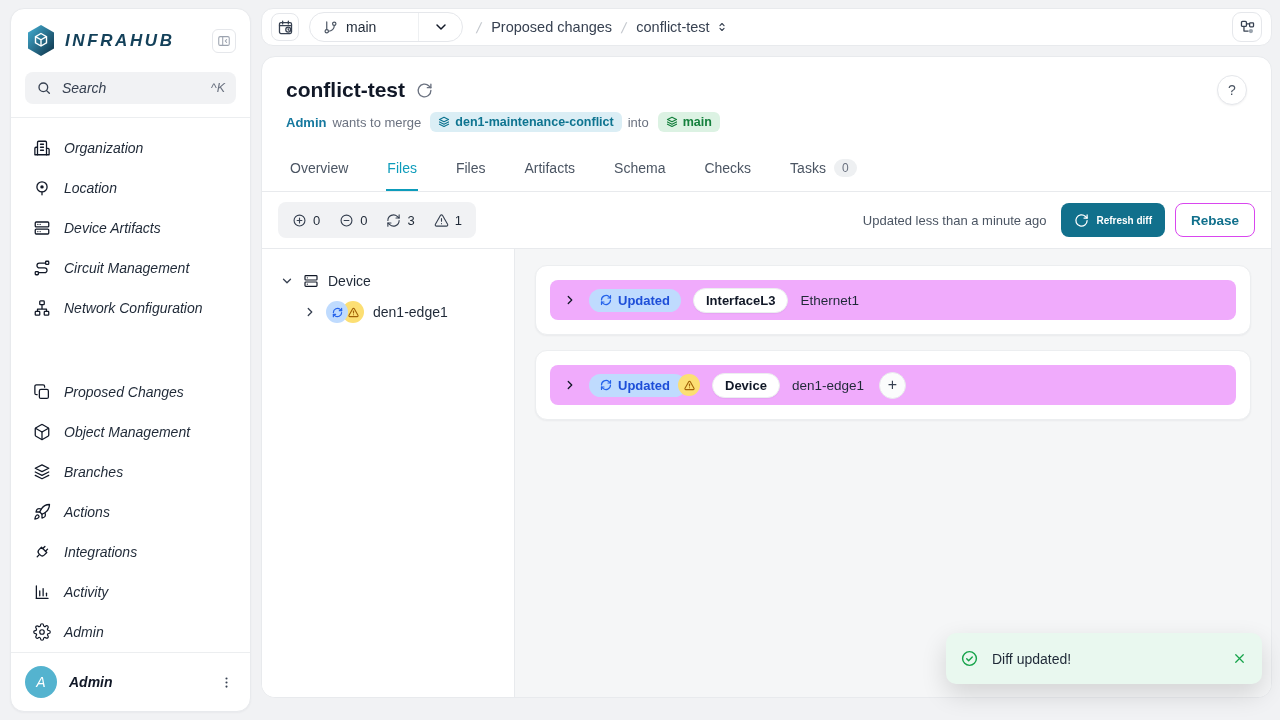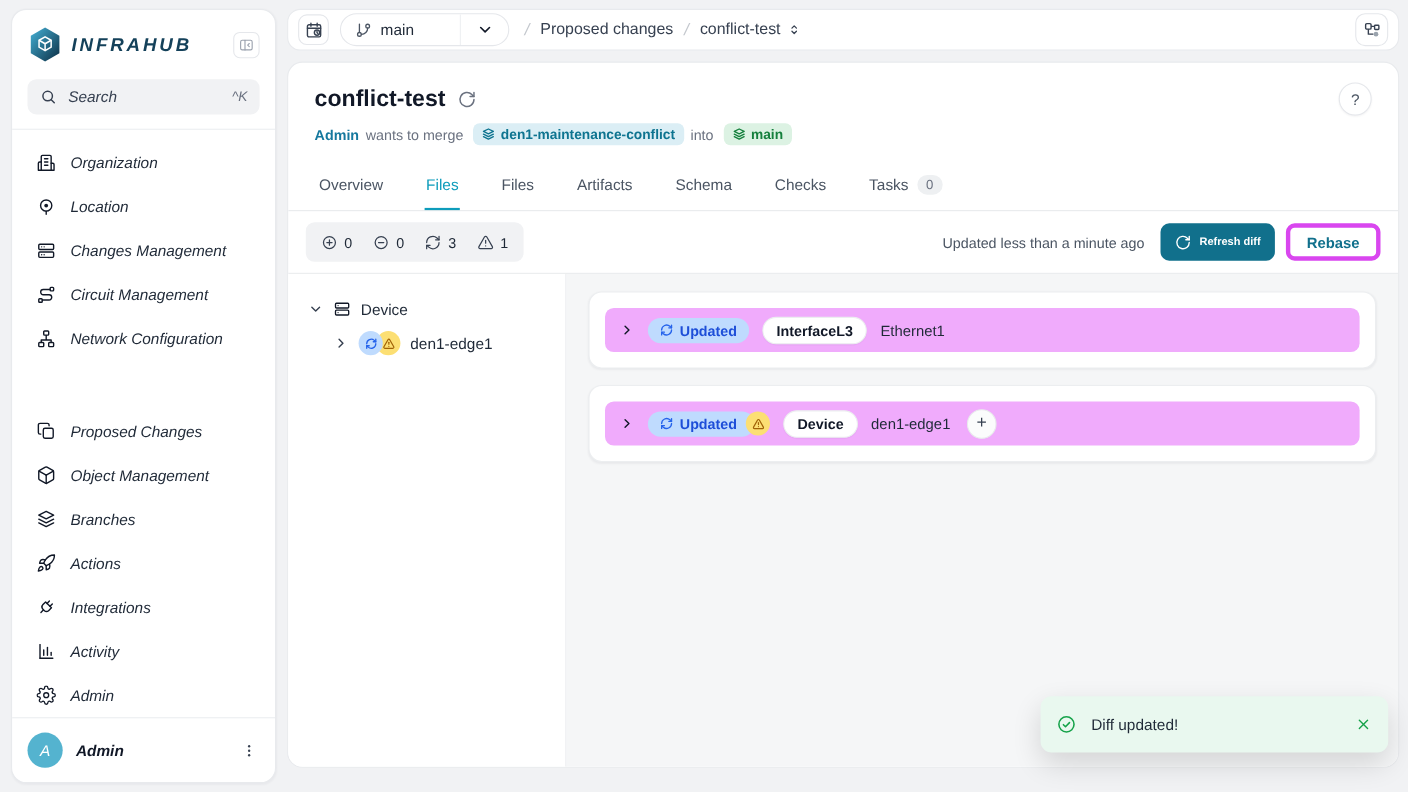--- a/index.html
+++ b/index.html
@@ -97,21 +97,21 @@
   .toolbar { display:flex; align-items:center; gap:10px; padding:10px 16px; border-bottom:1px solid #e8eaed; }
   .stats-pill { background:#f1f2f4; border-radius:8px; height:36px; padding:0 14px;
     display:flex; align-items:center; gap:19px; }
   .stat { display:flex; align-items:center; gap:6px; font-size:13px; color:#1f2937; cursor:default; }
   .stat .st-ic { color:#374151; }
   .toolbar-right { margin-left:auto; display:flex; align-items:center; gap:10px; }
   .updated-text { font-size:13px; color:#4b5563; margin-right:5px; }
   .btn-primary { height:34px; background:#11708c; color:#fff; border:none; border-radius:8px;
     padding:0 13px; font-size:10px; font-weight:700; display:flex; align-items:center; gap:7px;
     cursor:pointer; font-family:inherit; }
-  .btn-outline { height:34px; background:#fff; color:#11708c; border:4px solid #d946ef;
+  .btn-outline { height:34px; background:#fff; color:#11708c; border:1px solid #d946ef;
     border-radius:8px; padding:0 15px; font-size:13.5px; font-weight:700; cursor:pointer; font-family:inherit; }
 
   .content { flex:1; display:flex; min-height:0; }
   .tree-panel { width:253px; flex:none; border-right:1px solid #e8eaed; padding:24px 18px; background:#fff; }
   .tree-row { display:flex; align-items:center; gap:9px; font-size:14px; color:#1f2937; cursor:pointer; }
   .tree-chev { color:#374151; flex:none; }
   .tree-ic { color:#111827; }
   .tree-child { margin:12px 0 0 23px; }
   .pill-duo { display:flex; align-items:center; }
   .duo-circle { width:22px; height:22px; border-radius:50%; display:flex; align-items:center; justify-content:center; }
@@ -201,21 +201,21 @@
           <path d="M12 17.3V21"></path>
       </svg>
       <span>Location</span>
     </div>
     <div class="sb-item">
       <svg class="nav-ic" viewBox="0 0 24 24" fill="none" stroke="currentColor" stroke-width="1.7" stroke-linecap="round" stroke-linejoin="round">
         <rect x="3" y="4" width="18" height="6.5" rx="1.3"></rect>
           <rect x="3" y="13.5" width="18" height="6.5" rx="1.3"></rect>
           <path d="M6.5 7.2h.01M6.5 16.7h.01M9.5 7.2h.01M9.5 16.7h.01"></path>
       </svg>
-      <span>Changes Management</span>
+      <span>Device Artifacts</span>
     </div>
     <div class="sb-item">
       <svg class="nav-ic" viewBox="0 0 24 24" fill="none" stroke="currentColor" stroke-width="1.7" stroke-linecap="round" stroke-linejoin="round">
         <rect x="16.8" y="3" width="4.2" height="4.2" rx="1"></rect>
           <rect x="3" y="16.8" width="4.2" height="4.2" rx="1"></rect>
           <path d="M16.8 5.5H8.5a3.2 3.2 0 0 0 0 6.4h7a3.2 3.2 0 0 1 0 6.4H7.2"></path>
       </svg>
       <span>Circuit Management</span>
     </div>
     <div class="sb-item">

